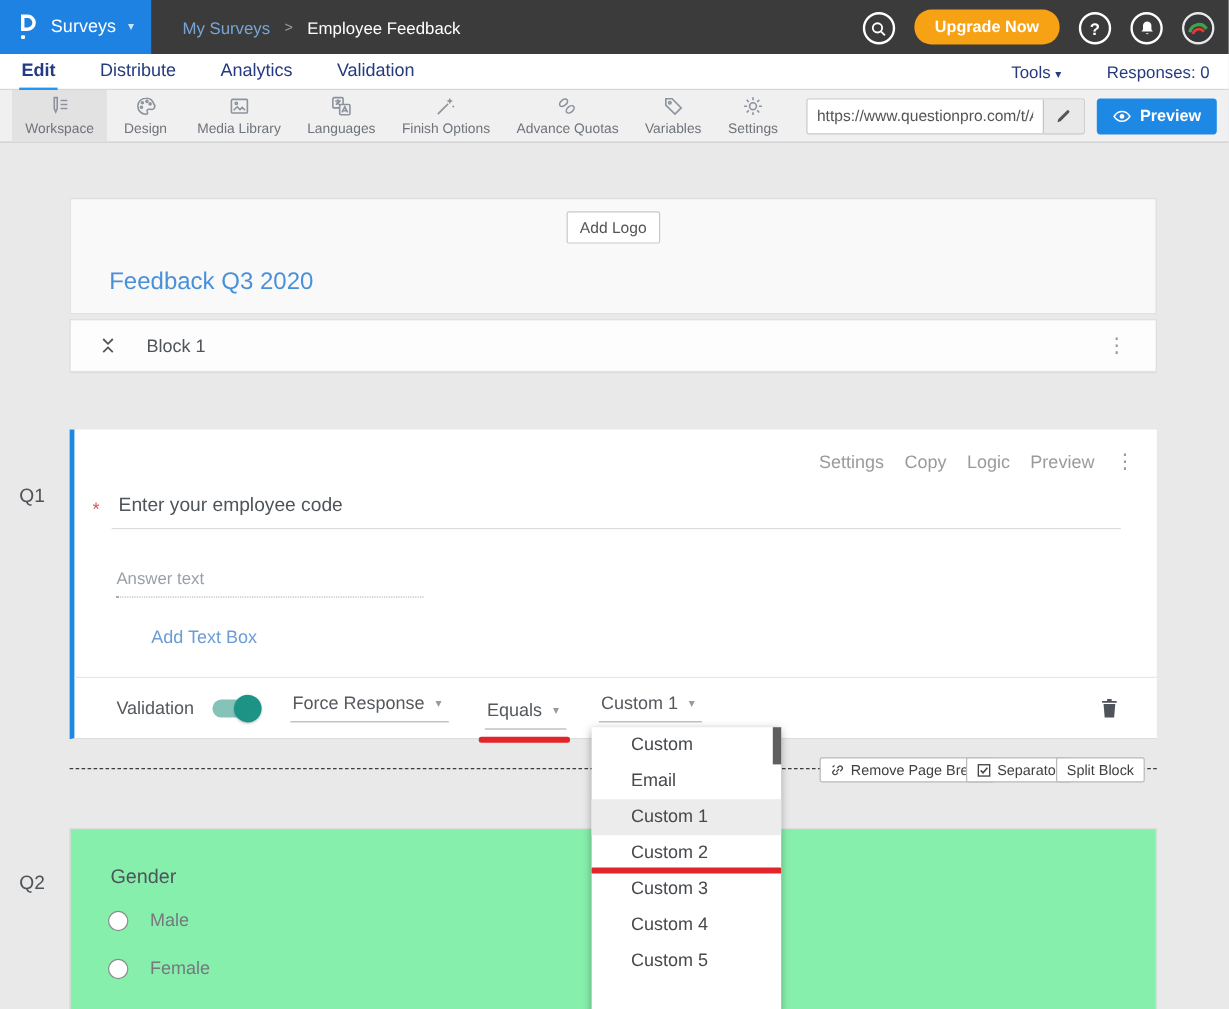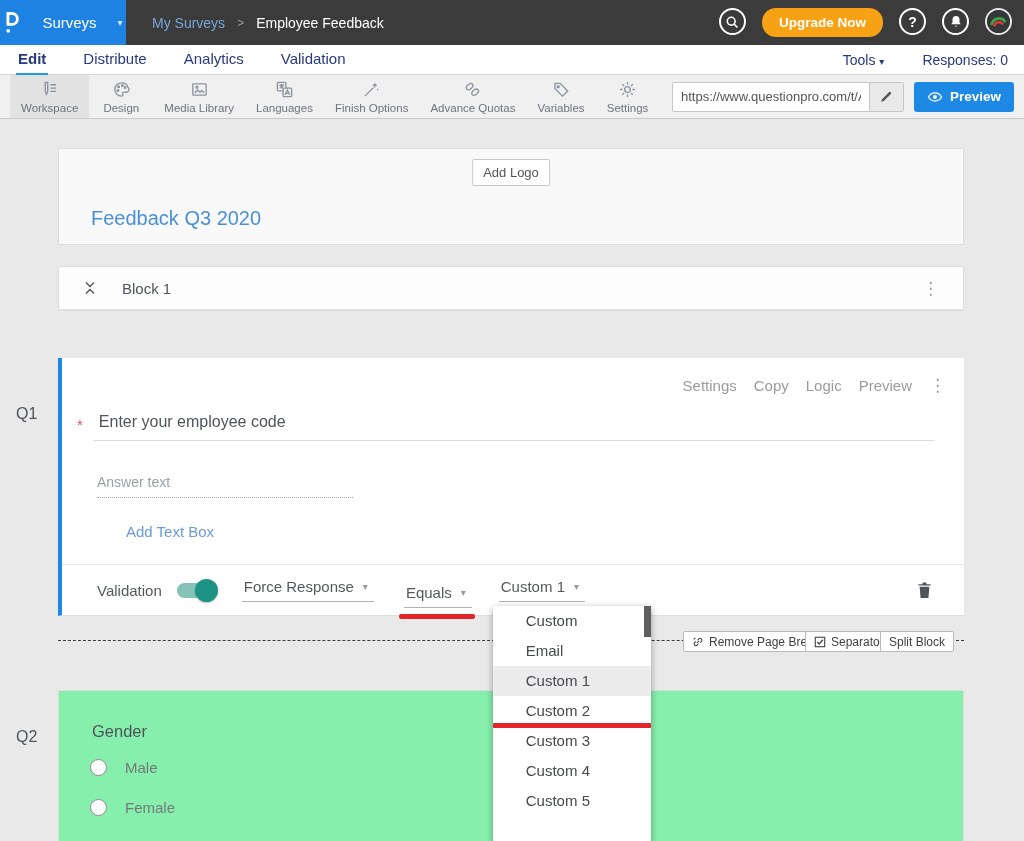--- a/index.html
+++ b/index.html
@@ -2,27 +2,27 @@
 <html><head>
 <meta charset="utf-8">
 <style>
   * { margin:0; padding:0; box-sizing:border-box; }
   html,body { width:1024px; height:841px; overflow:hidden;
     font-family:"Liberation Sans","DejaVu Sans",sans-serif; background:#e9e9ea; }
 
   
   .topbar { height:45px; background:#3b3b3b; display:flex; align-items:center; color:#fff; }
   .brand { background:#1d82e2; height:45px; width:126px; display:flex; align-items:center;
-    justify-content:center; gap:21px; font-size:15px; cursor:pointer; }
+    justify-content:center; gap:10px; font-size:15px; cursor:pointer; }
   .brand .caret { font-size:10px; color:#cfe4fa; }
   .crumbs { margin-left:26px; display:flex; align-items:center; gap:12px; font-size:14px; }
   .crumb-link { color:#77a5d6; cursor:pointer; }
   .crumb-sep { color:#9a9a9a; font-size:12px; }
   .crumb-current { color:#fff; }
-  .top-actions { margin-left:auto; margin-right:12px; display:flex; align-items:flex-start; gap:16px; }
+  .top-actions { margin-left:auto; margin-right:12px; display:flex; align-items:flex-end; gap:16px; }
   .circle-btn { width:27px; height:27px; border:2px solid #fff; border-radius:50%;
     display:flex; align-items:center; justify-content:center; cursor:pointer;
     font-weight:bold; font-size:14px; background:transparent; }
   .upgrade-btn { background:#f7a114; color:#fff; font-weight:bold; font-size:13.5px;
     border:none; border-radius:14px; padding:7px 17px; cursor:pointer; }
   .avatar { width:27px; height:27px; border:2px solid #e8e8e8; border-radius:50%; overflow:hidden; cursor:pointer; }
 
   
   .tabbar { height:30px; background:#fff; border-bottom:1px solid #d7d7d7;
     display:flex; align-items:center; padding:0 16px; }
@@ -48,21 +48,21 @@
   .pencil-seg { width:34px; background:#e9e9e9; border-left:1px solid #c6c6c6;
     display:flex; align-items:center; justify-content:center; cursor:pointer; }
   .preview-btn { align-self:center; margin:0 10px; height:30px; background:#1e88e5; color:#fff;
     border:none; border-radius:3px; font-size:13.5px; font-weight:bold; padding:0 13px;
     display:flex; align-items:center; gap:7px; cursor:pointer; font-family:inherit; }
 
   
   .page { position:relative; height:722px; background:#e9e9ea; overflow:hidden; }
   .q-label { position:absolute; left:16px; font-size:16px; color:#4f545a; }
 
-  .survey-card { position:absolute; top:29px; left:58px; width:906px; height:97px;
+  .survey-card { position:absolute; top:46px; left:58px; width:906px; height:97px;
     background:#f9f9f9; border:1px solid #ddd; }
   .add-logo-btn { position:absolute; top:10px; left:50%; transform:translateX(-50%);
     background:#fff; border:1px solid #c9c9c9; border-radius:2px; padding:5px 10px;
     font-size:13px; color:#555; cursor:pointer; font-family:inherit; }
   .survey-title { position:absolute; left:32px; top:58px; font-size:20px; color:#4a90d9; cursor:text; }
 
   .block-card { position:absolute; top:147px; left:58px; width:906px; background:#fff; border:1px solid #ddd; }
   .block-head { height:43px; border-bottom:1px solid #e3e3e3; display:flex; align-items:center;
     padding:0 24px; background:#fdfdfd; }
   .collapse-icon { cursor:pointer; display:flex; }

